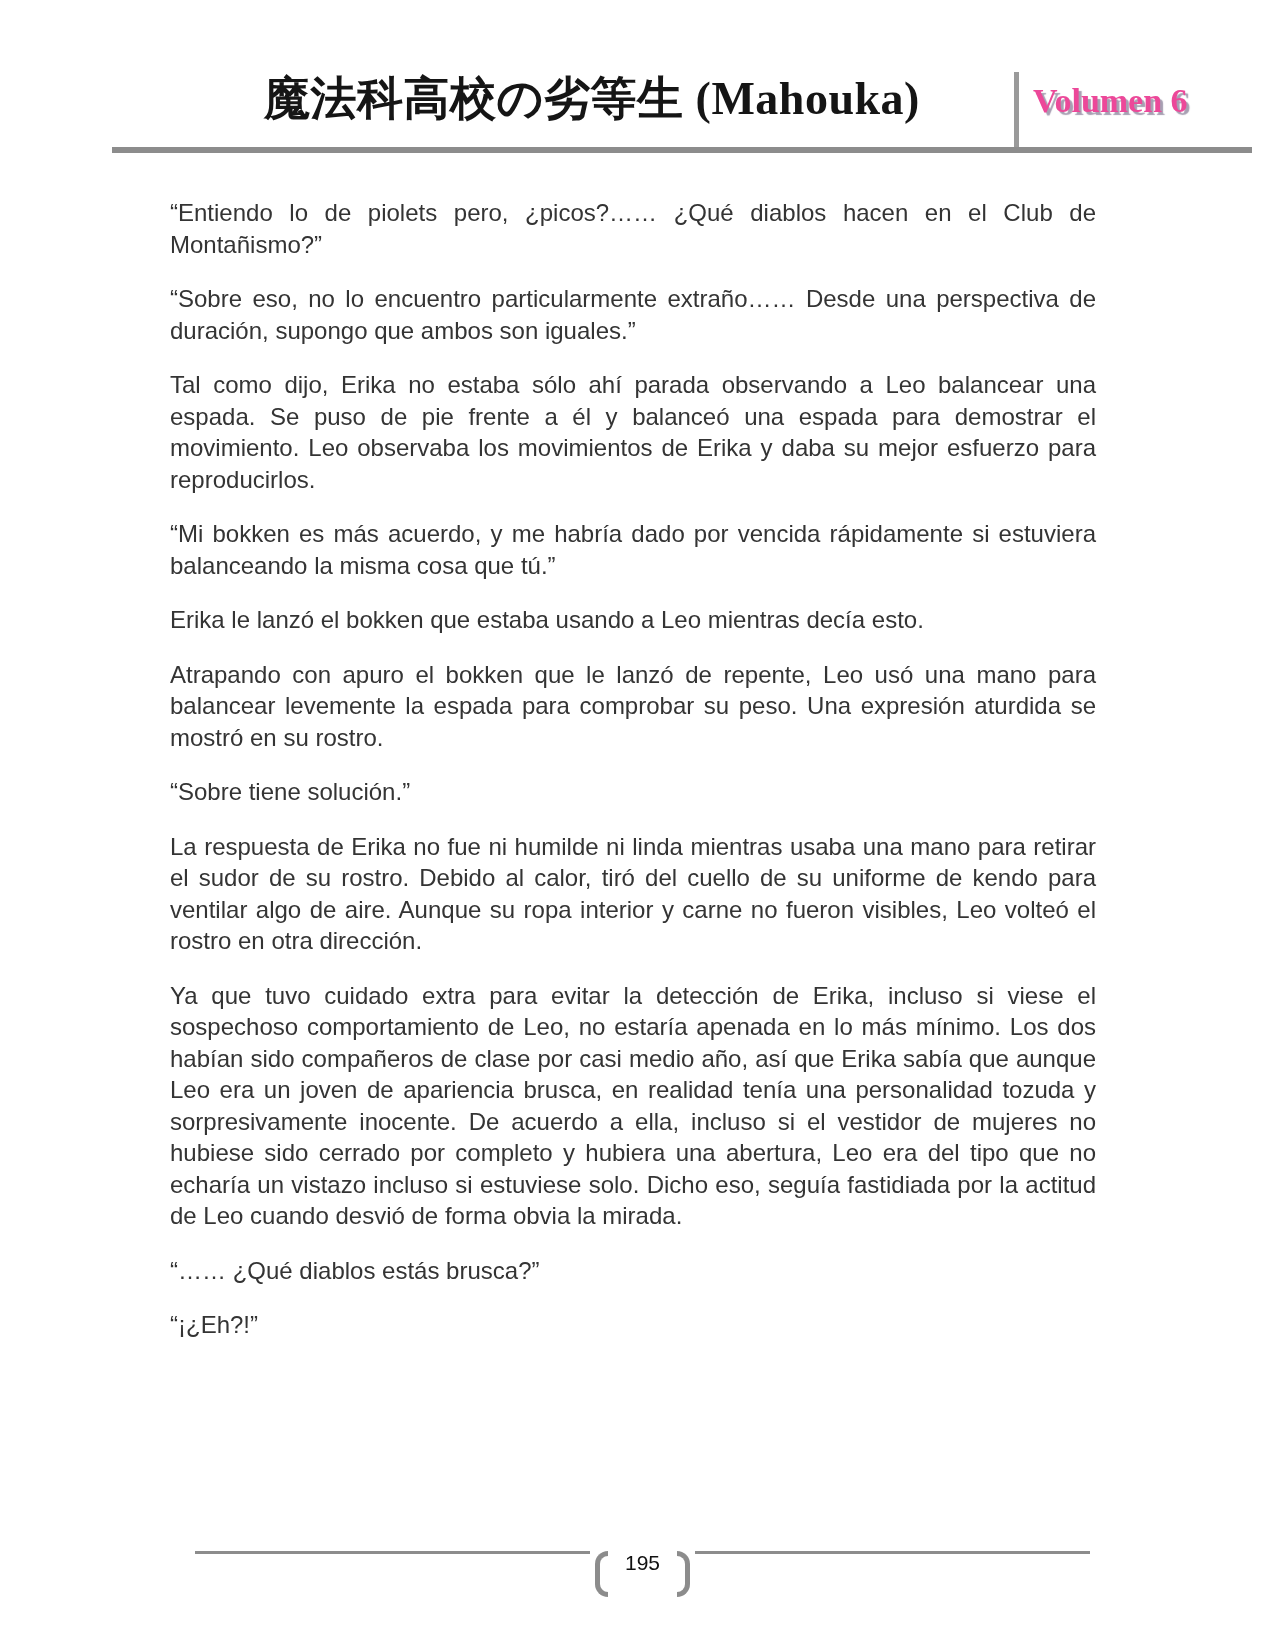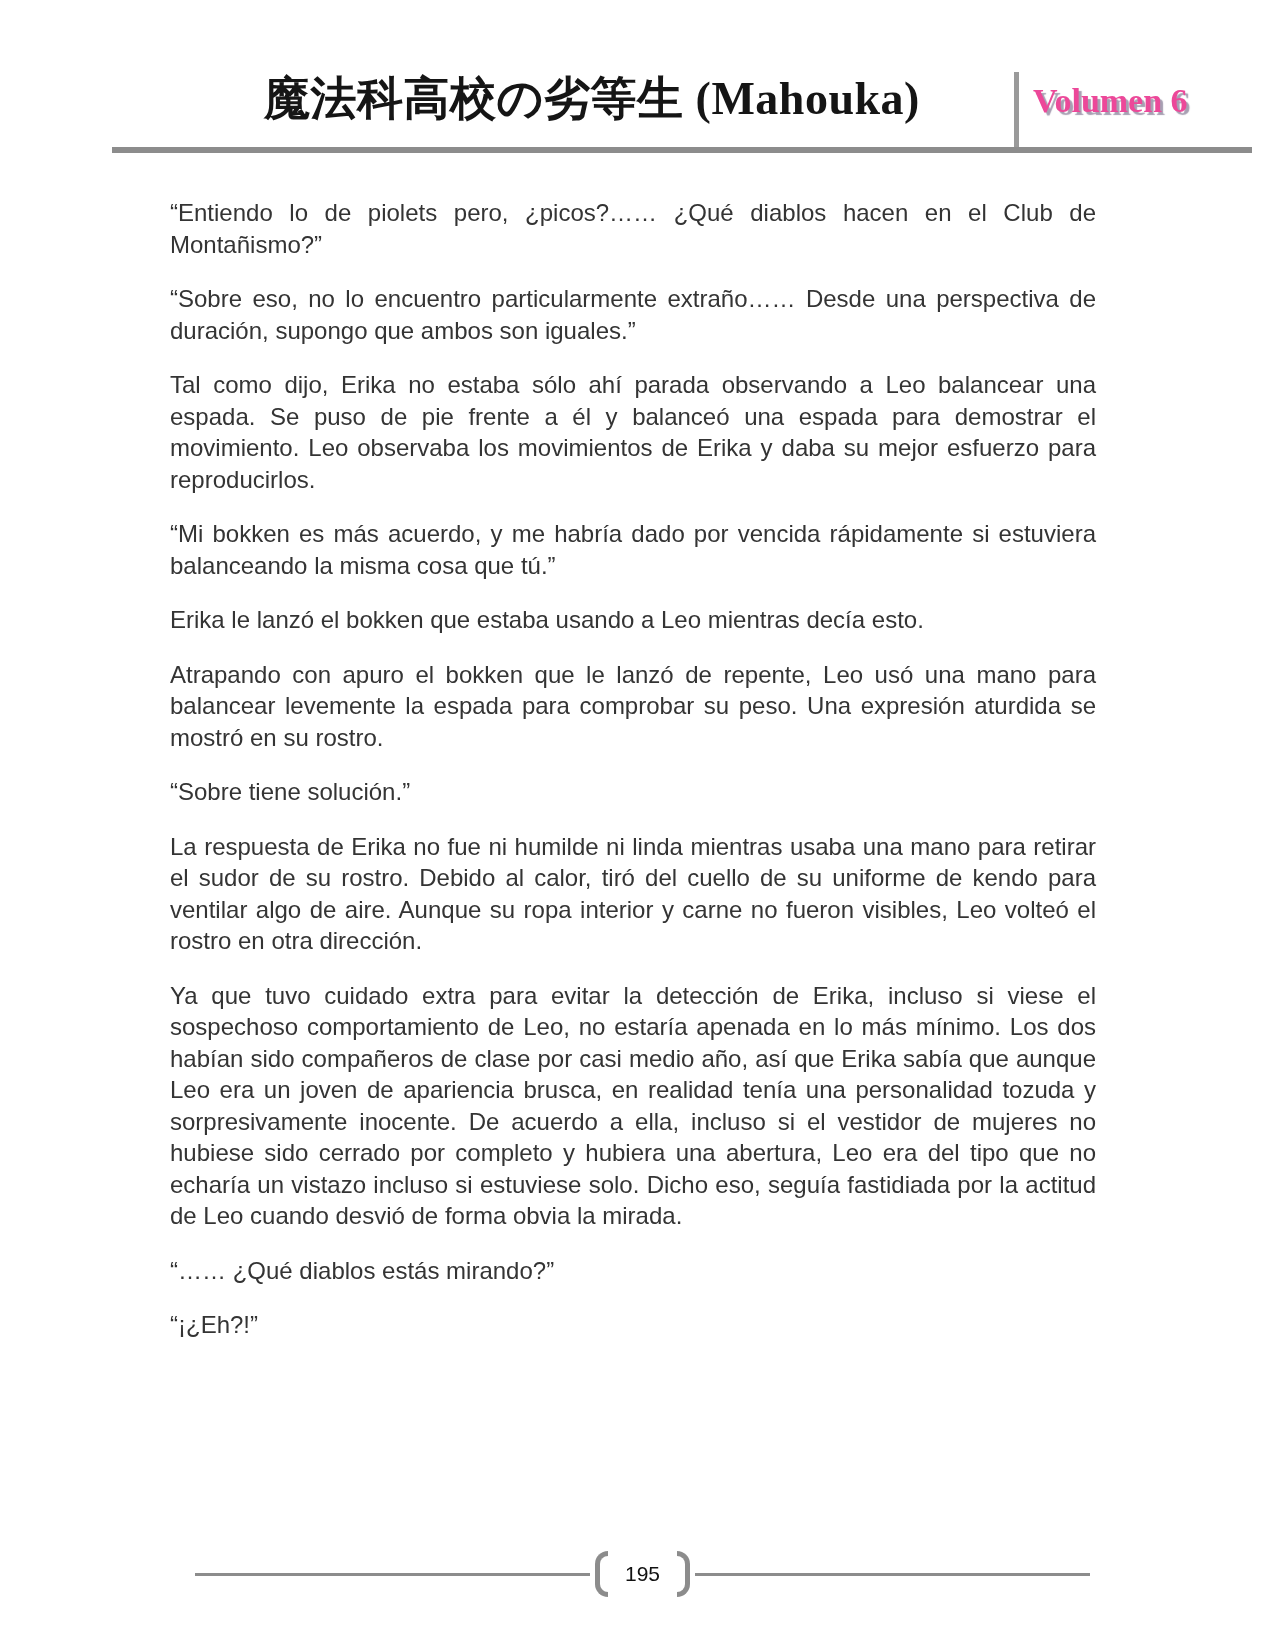--- a/index.html
+++ b/index.html
@@ -73,21 +73,20 @@
   }
 
   
   .footer {
     position: absolute;
     left: 195px;
     right: 185px;
     top: 1551px;
     height: 46px;
     display: flex;
-    align-items: center;
   }
   .footer-line { flex: 1; height: 3px; background: #8c8c8c; }
   .bracket { width: 13px; height: 46px; box-sizing: border-box; }
   .bracket-left {
     margin-left: 5px;
     border-left: 5px solid #8c8c8c;
     border-top: 5px solid #8c8c8c;
     border-bottom: 5px solid #8c8c8c;
     border-radius: 14px 0 0 14px;
   }
@@ -120,21 +119,21 @@
   <div class="content">
     <p>“Entiendo lo de piolets pero, ¿picos?…… ¿Qué diablos hacen en el Club de Montañismo?”</p>
     <p>“Sobre eso, no lo encuentro particularmente extraño…… Desde una perspectiva de duración, supongo que ambos son iguales.”</p>
     <p>Tal como dijo, Erika no estaba sólo ahí parada observando a Leo balancear una espada. Se puso de pie frente a él y balanceó una espada para demostrar el movimiento. Leo observaba los movimientos de Erika y daba su mejor esfuerzo para reproducirlos.</p>
     <p>“Mi bokken es más acuerdo, y me habría dado por vencida rápidamente si estuviera balanceando la misma cosa que tú.”</p>
     <p>Erika le lanzó el bokken que estaba usando a Leo mientras decía esto.</p>
     <p>Atrapando con apuro el bokken que le lanzó de repente, Leo usó una mano para balancear levemente la espada para comprobar su peso. Una expresión aturdida se mostró en su rostro.</p>
     <p>“Sobre tiene solución.”</p>
     <p>La respuesta de Erika no fue ni humilde ni linda mientras usaba una mano para retirar el sudor de su rostro. Debido al calor, tiró del cuello de su uniforme de kendo para ventilar algo de aire. Aunque su ropa interior y carne no fueron visibles, Leo volteó el rostro en otra dirección.</p>
     <p>Ya que tuvo cuidado extra para evitar la detección de Erika, incluso si viese el sospechoso comportamiento de Leo, no estaría apenada en lo más mínimo. Los dos habían sido compañeros de clase por casi medio año, así que Erika sabía que aunque Leo era un joven de apariencia brusca, en realidad tenía una personalidad tozuda y sorpresivamente inocente. De acuerdo a ella, incluso si el vestidor de mujeres no hubiese sido cerrado por completo y hubiera una abertura, Leo era del tipo que no echaría un vistazo incluso si estuviese solo. Dicho eso, seguía fastidiada por la actitud de Leo cuando desvió de forma obvia la mirada.</p>
-    <p>“…… ¿Qué diablos estás mirando?”</p>
+    <p>“…… ¿Qué diablos estás brusca?”</p>
     <p>“¡¿Eh?!”</p>
   </div>
 
   <div class="footer">
     <div class="footer-line"></div>
     <div class="bracket bracket-left"></div>
     <div class="page-number">195</div>
     <div class="bracket bracket-right"></div>
     <div class="footer-line"></div>
   </div>

